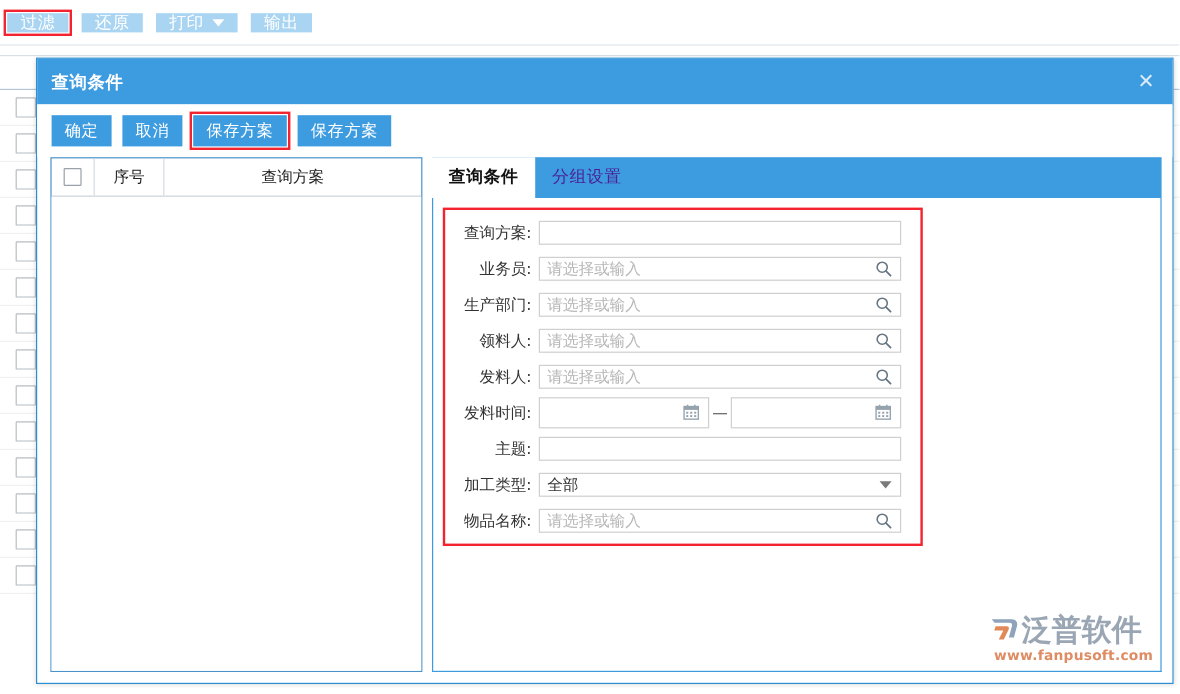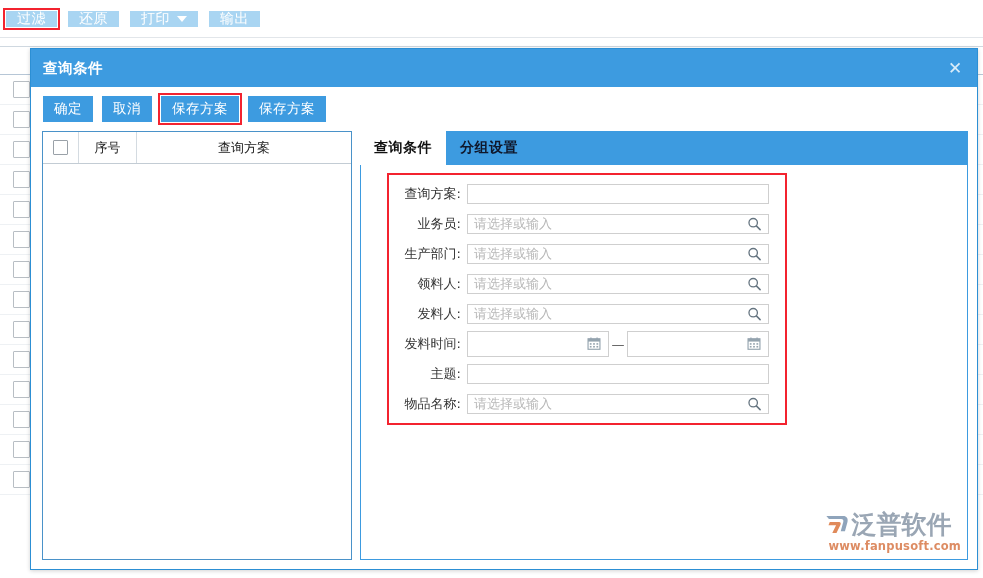--- a/index.html
+++ b/index.html
@@ -102,30 +102,30 @@
     width: 15px; height: 15px; border: 1px solid #9aa1a8; background: #fff;
     border-radius: 1px;
   }
   .scheme-rows { flex: 1; background: #fff; }
 
   
   .cond-panel { flex: 1; display: flex; flex-direction: column; min-height: 0; }
   .tabs { display: flex; height: 34px; background: #3d9be0; flex: 0 0 auto; }
   .tab {
     padding: 0 14px; height: 34px; display: flex; align-items: center;
-    font-size: 14px; color: #0f172a; cursor: pointer; letter-spacing: .5px; font-weight: bold;
+    font-size: 14px; color: #4c1d95; cursor: pointer; letter-spacing: .5px;
   }
   .tab.active { background: #ffffff; color: #111; font-weight: bold; }
   .tab-body {
     flex: 1; border: 1px solid #3d9be0; border-top: none; background: #fff;
     position: relative; min-height: 0; padding: 8px 0 0 0;
   }
 
   .form-box {
-    margin: 0 auto 0 26px; width: 400px;
+    margin: 0 auto 0 8px; width: 400px;
     border: 2px solid #f3232f; padding: 4px 16px 4px 0;
   }
   .frow { display: flex; align-items: center; height: 30px; }
   .flabel {
     width: 78px; text-align: right; padding-right: 6px;
     font-size: 13px; color: #333; flex: 0 0 auto;
   }
   .fctl {
     flex: 1; height: 20px; border: 1px solid #cfcfcf; background: #fff;
     display: flex; align-items: center; padding: 0 6px; position: relative;
@@ -365,20 +365,27 @@
                       </svg>
                     </span>
                   </div>
                 </div>
               </div>
               <div class="frow">
                 <div class="flabel">主题:</div>
                 <div class="fctl"></div>
               </div>
               <div class="frow">
+                <div class="flabel">加工类型:</div>
+                <div class="fctl">
+                  <span class="val">全部</span>
+                  <span class="sel-caret"></span>
+                </div>
+              </div>
+              <div class="frow">
                 <div class="flabel">物品名称:</div>
                 <div class="fctl">
                   <span class="ph">请选择或输入</span>
                   <span class="ico">
                     <svg viewBox="0 0 16 16" width="15" height="15">
                       <circle cx="6.6" cy="6.6" r="4.5" fill="none" stroke="#667581" stroke-width="1.4"></circle>
                       <line x1="10" y1="10" x2="14" y2="14" stroke="#667581" stroke-width="1.6" stroke-linecap="round"></line>
                     </svg>
                   </span>
                 </div>

